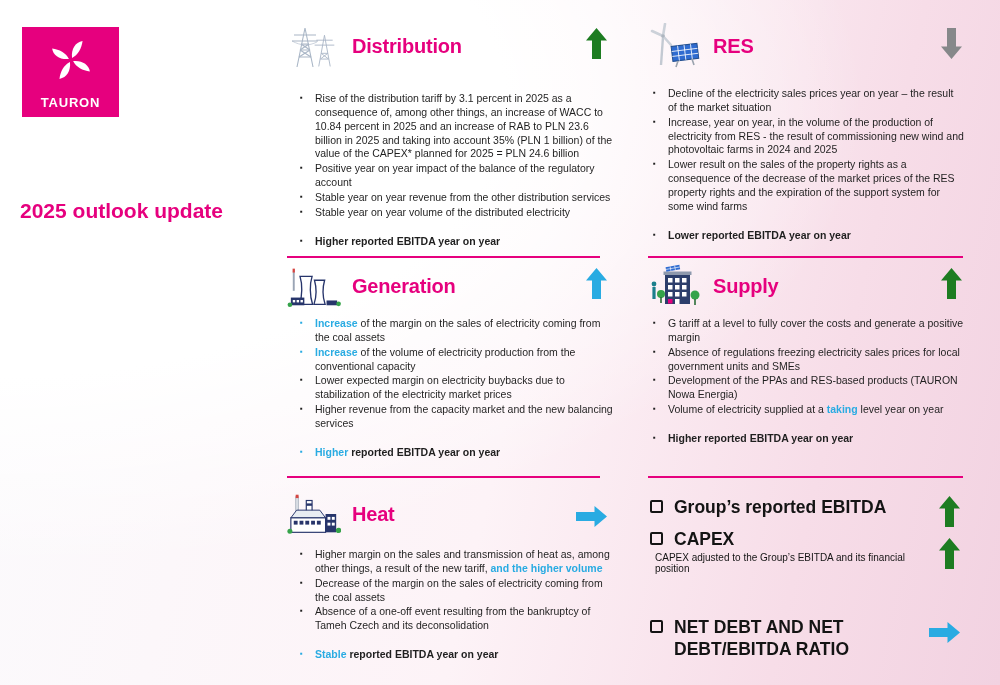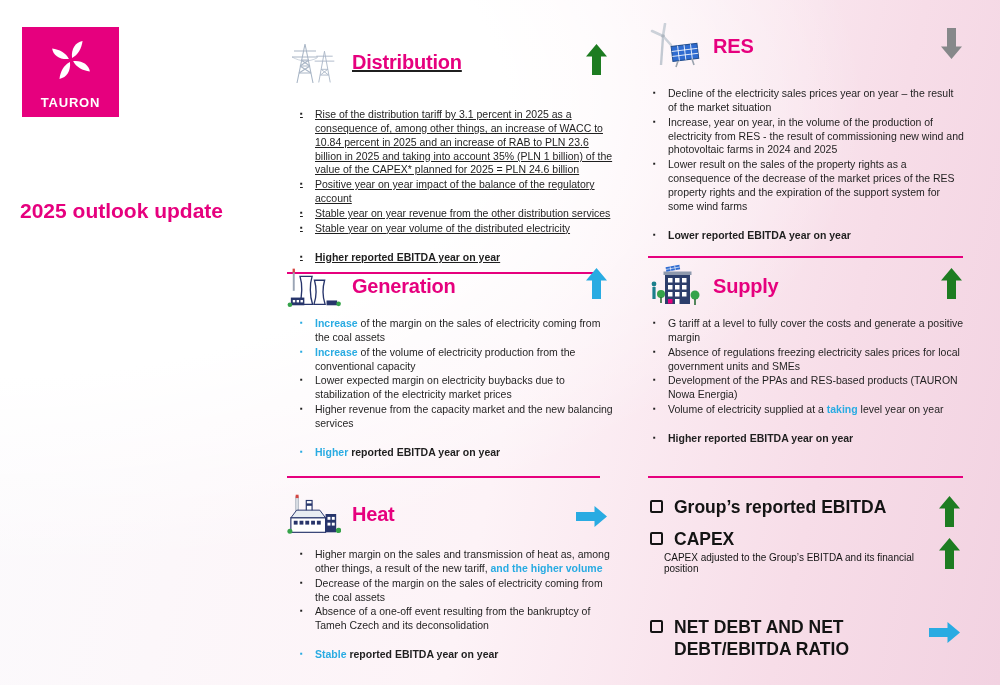--- a/index.html
+++ b/index.html
@@ -16,21 +16,21 @@
   .logo { position:absolute; left:22px; top:27px; width:97px; height:90px;
           background:var(--magenta); display:flex; flex-direction:column;
           align-items:center; justify-content:flex-end; padding-bottom:7px; }
   .logo svg { position:absolute; top:10px; left:50%; transform:translateX(-50%); }
   .logo-text { color:#ffffff; font-weight:700; font-size:13px; letter-spacing:.8px; }
   .page-title { position:absolute; left:20px; top:199px; font-size:21px;
                 font-weight:700; color:var(--magenta); }
 
   
   .panel { position:absolute; }
-  .p-dist { left:287px; top:38px;  width:338px; height:236px;text-decoration:underline; }
+  .p-dist { left:287px; top:22px;  width:338px; height:236px; }
   .p-res  { left:648px; top:22px;  width:322px; height:236px; }
   .p-gen  { left:287px; top:262px; width:338px; height:216px; }
   .p-sup  { left:648px; top:262px; width:322px; height:216px; }
   .p-heat { left:287px; top:490px; width:338px; }
   .p-ind  { left:648px; top:496px; width:322px; }
 
   .sec-head { display:flex; align-items:center; gap:11px; height:48px; }
   .sec-icon { flex:0 0 auto; width:54px; display:flex; justify-content:center; }
   .sec-title { font-size:20px; font-weight:700; color:var(--magenta); letter-spacing:-.2px; }
   .arrow { position:absolute; top:6px; }
@@ -51,21 +51,21 @@
              background:var(--magenta); }
   .p-res .divider, .p-sup .divider { width:315px; }
 
   
   .ind-row { position:relative; padding-right:56px; margin-bottom:9px; }
   .ind-top { display:flex; align-items:flex-start; }
   .checkbox { flex:0 0 13px; width:13px; height:13px; border:2.6px solid #141414;
               border-radius:2px; margin:4px 11px 0 2px; }
   .ind-label { font-size:17.5px; font-weight:700; color:#141414;
                white-space:pre-line; line-height:1.3; }
-  .ind-note { font-size:10px; color:#141414; margin-top:1px; margin-left:16px; }
+  .ind-note { font-size:10px; color:#141414; margin-top:1px; margin-left:7px; }
   .ind-arrow { position:absolute; right:10px; top:0; }
   .row-capex .ind-arrow { top:10px; }
   .row-netdebt { margin-top:42px; }
   .row-netdebt .ind-arrow { top:6px; }
 </style>
 </head>
 <body>
 
 <div class="slide">
 

